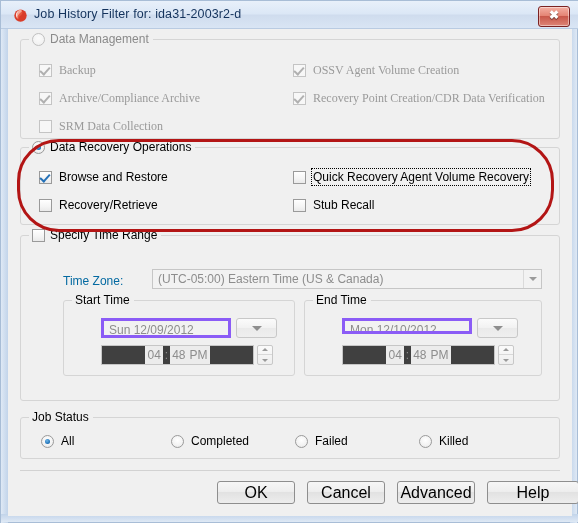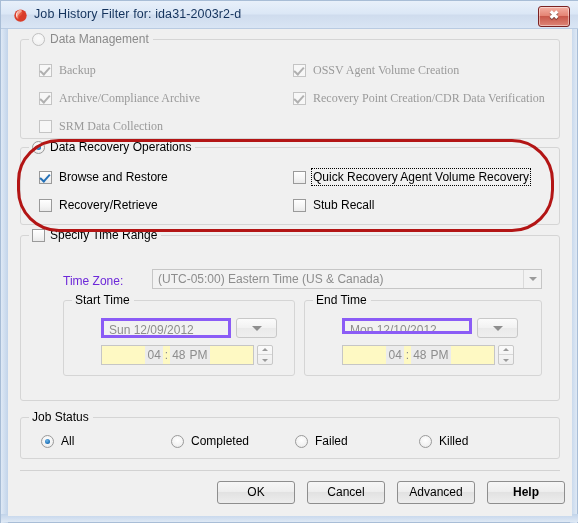--- a/index.html
+++ b/index.html
@@ -168,21 +168,21 @@
     outline: 1px dotted #000;
     outline-offset: 1px;
   }
 
   
   .plain-label {
     position: absolute;
     font-size: 12px;
     white-space: nowrap;
   }
-  .plain-label.disabled { color: #6d28d9; text-align: right; }
+  .plain-label.disabled { color: #0369a1; text-align: right; }
 
   .combo {
     position: absolute;
     box-sizing: border-box;
     border: 1px solid #c6c6c6;
     background: #f2f2f2;
     display: flex;
     align-items: center;
   }
   .combo .ctext {
@@ -236,21 +236,21 @@
     border-top-width: 5px;
     border-top-color: #8e8e8e;
     margin-left: -5px;
     margin-top: -2px;
   }
 
   .timefield {
     position: absolute;
     box-sizing: border-box;
     border: 1px solid #c6c6c6;
-    background: #fef9c3;
+    background: #404040;
     overflow: hidden;
   }
   .timefield .tinner {
     position: absolute;
     left: 0; right: 0; top: 0; bottom: 0;
     display: flex;
     align-items: center;
     justify-content: center;
     font-size: 12px;
     color: #8d8d8d;
@@ -300,21 +300,21 @@
     background: #d2d2d2;
   }
   .dlg-btn {
     position: absolute;
     box-sizing: border-box;
     height: 23px;
     border: 1px solid #8e8e8e;
     border-radius: 3px;
     background: linear-gradient(to bottom,#f6f6f6 0%,#eeeeee 45%,#e2e2e2 50%,#ededed 100%);
     font-family: "Liberation Sans", sans-serif;
-    font-size: 12px;
+    font-size: 16px;
     color: #000;
     text-align: center;
     line-height: 21px;
     cursor: pointer;
   }
 
   
   #annotation {
     position: absolute;
     left: 9px; top: 110px;
@@ -507,18 +507,18 @@
         <span class="radio"></span>
         <span class="lbl">Killed</span>
       </div>
     </div>
 
     <div id="button-sep"></div>
 
     <div class="dlg-btn" style="left:209px; top:452px; width:78px;">OK</div>
     <div class="dlg-btn" style="left:299px; top:452px; width:78px;">Cancel</div>
     <div class="dlg-btn" style="left:389px; top:452px; width:78px;">Advanced</div>
-    <div class="dlg-btn" style="left:479px; top:452px; width:78px;font-weight:bold;">Help</div>
+    <div class="dlg-btn" style="left:479px; top:452px; width:92px;">Help</div>
 
     <div id="annotation"></div>
 
   </div>
 </div>
 
 </body></html>

